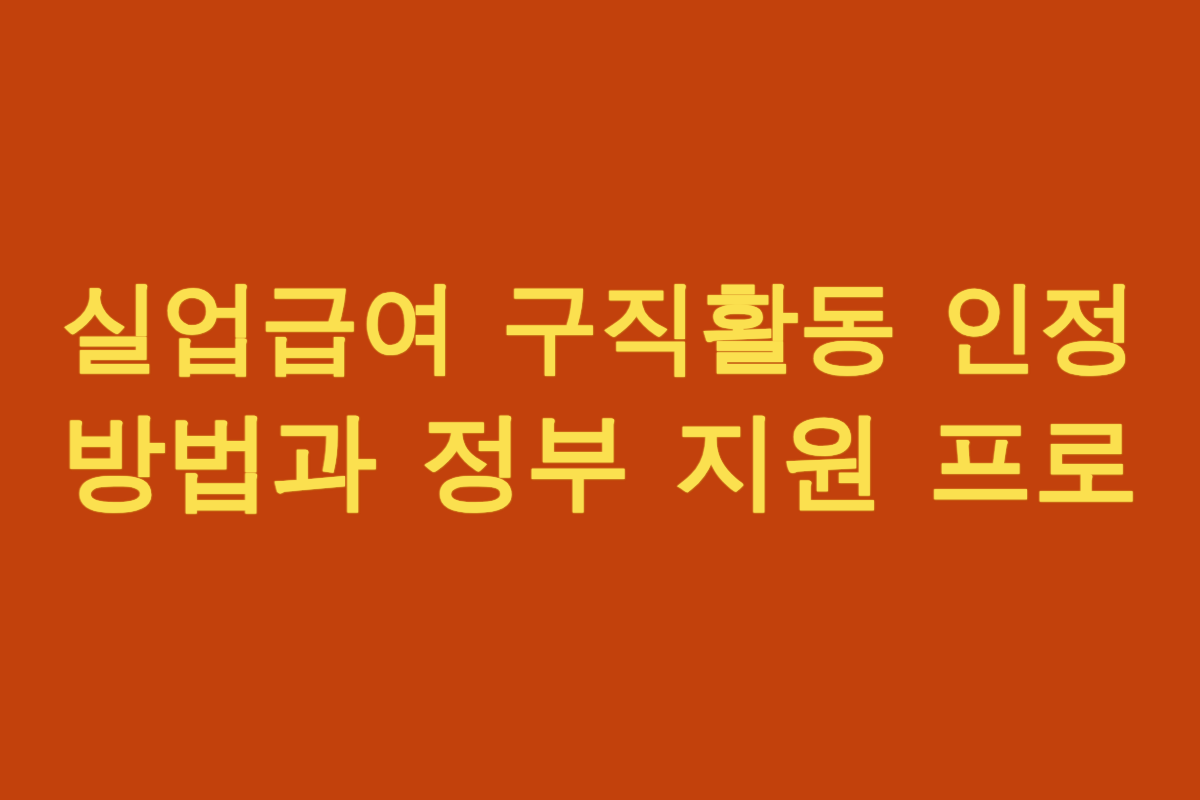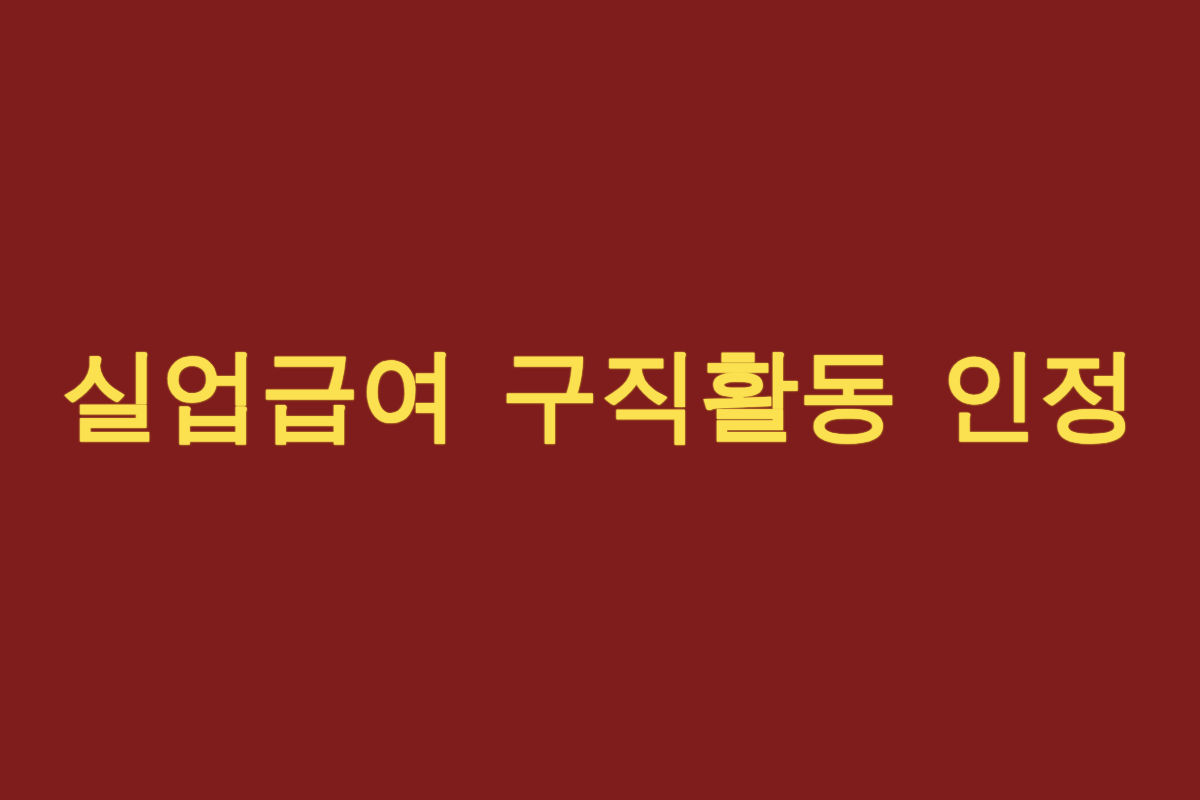--- a/index.html
+++ b/index.html
@@ -54,22 +54,23 @@
     -webkit-font-smoothing: antialiased;
   }
 
   .title-line + .title-line {
     margin-top: 0;
   }
 </style>
 </head>
 <body>
 
-<div id="thumbnail-canvas" style="background: #7f1d1d;">
+<div id="thumbnail-canvas" style="background: #c2410c;">
 
   <div id="title-block">
 
     <span class="title-line" style="color: rgb(251, 224, 79); font-size: 99px;">실업급여 구직활동 인정</span>
 
+    <span class="title-line" style="color: rgb(251, 224, 79); font-size: 105px;">방법과 정부 지원 프로</span>
 
 
   </div>
 </div>
 
 </body></html>

